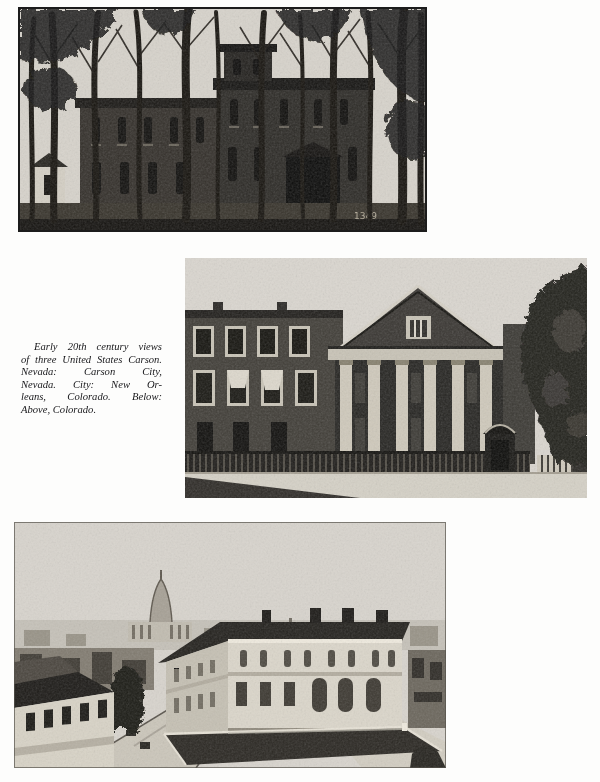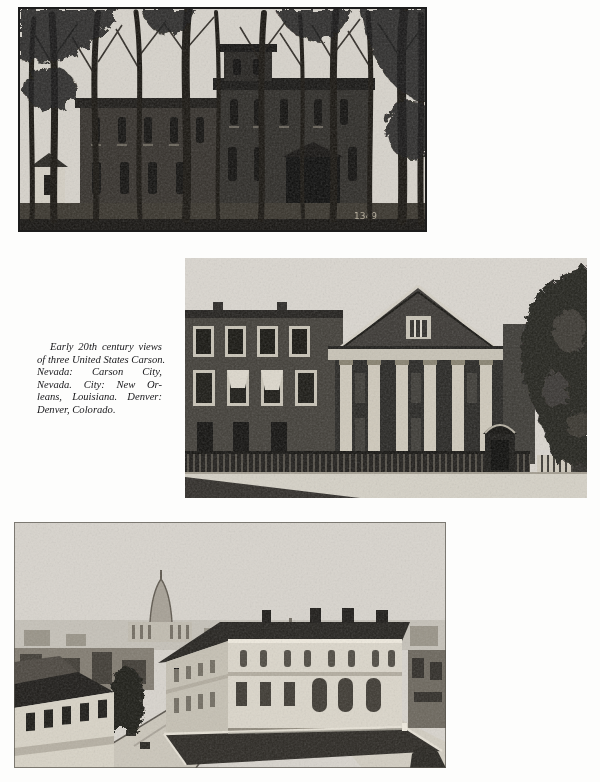--- a/index.html
+++ b/index.html
@@ -6,21 +6,21 @@
   body{width:600px;height:782px;background:#ffffff;position:relative;overflow:hidden;
        font-family:"Liberation Serif", serif;}
   .page{position:absolute;inset:0;background:#fdfdfc;}
   .photo{position:absolute;overflow:hidden;}
   .photo svg{display:block;width:100%;height:100%;}
   .photo-top{left:18px;top:7px;width:409px;height:225px;}
   .photo-middle{left:185px;top:258px;width:402px;height:240px;}
   .photo-bottom{left:14px;top:522px;width:432px;height:246px;}
   .caption{position:absolute;left:21px;top:341px;width:141px;
            font-style:italic;font-size:10.6px;line-height:12.6px;color:#17171a;}
-  .caption .cline{text-align:justify;text-align-last:justify;white-space:nowrap;margin-left:16px;}
+  .caption .cline{text-align:justify;text-align-last:justify;white-space:nowrap;}
   .caption .cline.first{text-indent:13px;}
   .caption .cline.last{text-align-last:left;}
   .defs-holder{position:absolute;width:0;height:0;overflow:hidden;}
 </style>
 </head>
 <body>
 
 <div class="page">
 
   <svg class="defs-holder" aria-hidden="true">
@@ -137,22 +137,22 @@
       <rect width="409" height="225" filter="url(#grain)" opacity="0.22"></rect>
       <rect x="1" y="1" width="407" height="223" fill="none" stroke="#1c1c1c" stroke-width="2"></rect>
     </svg>
   </div>
 
   <div class="caption">
     <div class="cline first">Early 20th century views</div>
     <div class="cline">of three United States Carson.</div>
     <div class="cline">Nevada: Carson City,</div>
     <div class="cline">Nevada. City: New Or-</div>
-    <div class="cline">leans, Louisiana. Denver:</div>
-    <div class="cline last">Denver, Colorado.</div>
+    <div class="cline">leans, Colorado. Below:</div>
+    <div class="cline last">Above, Colorado.</div>
   </div>
 
   <div class="photo photo-middle" role="img" aria-label="New Orleans, Louisiana">
     <svg viewBox="0 0 402 240" preserveAspectRatio="none">
       <rect width="402" height="240" fill="#dad6cf"></rect>
 
       <g>
         <rect x="0" y="52" width="158" height="163" fill="#403d37"></rect>
         <rect x="0" y="52" width="158" height="8" fill="#201e1b"></rect>
         <rect x="28" y="44" width="10" height="8" fill="#2a2825"></rect>

